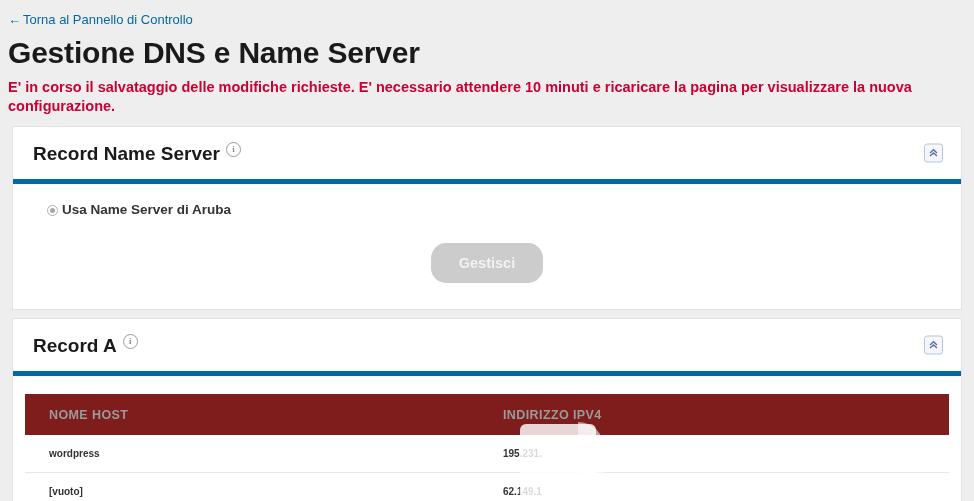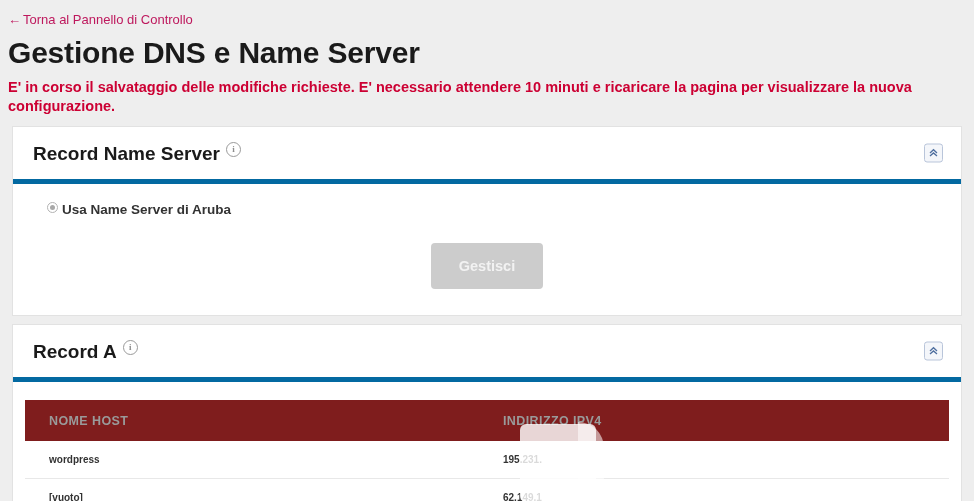--- a/index.html
+++ b/index.html
@@ -14,21 +14,21 @@
     font-family: "Liberation Sans", sans-serif;
     color: #333333;
     position: relative;
   }
 
   
   .topbar {
     padding: 10px 8px 0 8px;
   }
   .back-link {
-    color: #be185d;
+    color: #0369a1;
     font-size: 13px;
     text-decoration: none;
     line-height: 16px;
     display: inline-block;
     cursor: pointer;
   }
   .back-link .arrow {
     font-size: 13px;
     margin-right: 2px;
   }
@@ -109,21 +109,21 @@
     padding: 18px 0 26px 0;
   }
   .radio-row {
     display: flex;
     align-items: center;
     padding: 0 20px 0 34px;
     box-sizing: border-box;
   }
   .radio-opt {
     display: flex;
-    align-items: flex-start;
+    align-items: center;
     font-size: 13.5px;
     font-weight: bold;
     color: #333333;
     cursor: pointer;
     line-height: 16px;
   }
   .radio-opt.first { width: 482px; }
   .radio {
     width: 11px;
     height: 11px;
@@ -148,26 +148,26 @@
   }
   .btn-row {
     margin-top: 25px;
     display: flex;
     justify-content: center;
   }
   .btn-disabled {
     background: #cccccc;
     color: #f2f2f2;
     border: none;
-    border-radius: 4px;
+    border-radius: 15px;
     font-size: 14.5px;
     font-weight: bold;
     font-family: "Liberation Sans", sans-serif;
     padding: 0 28px;
-    height: 46px;
+    height: 40px;
     line-height: 34px;
     cursor: default;
   }
 
   
   .table-wrap {
     padding: 18px 12px 0 12px;
   }
   table.records {
     width: 100%;

